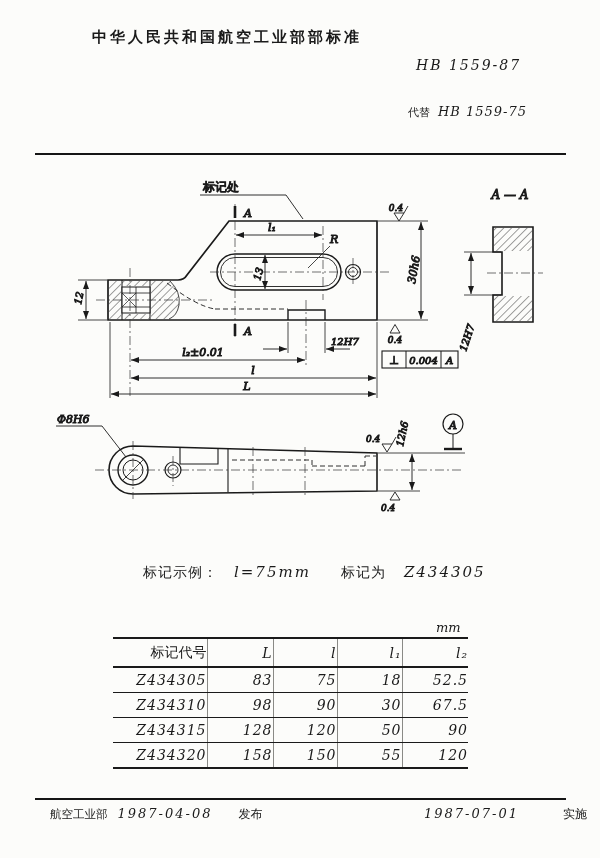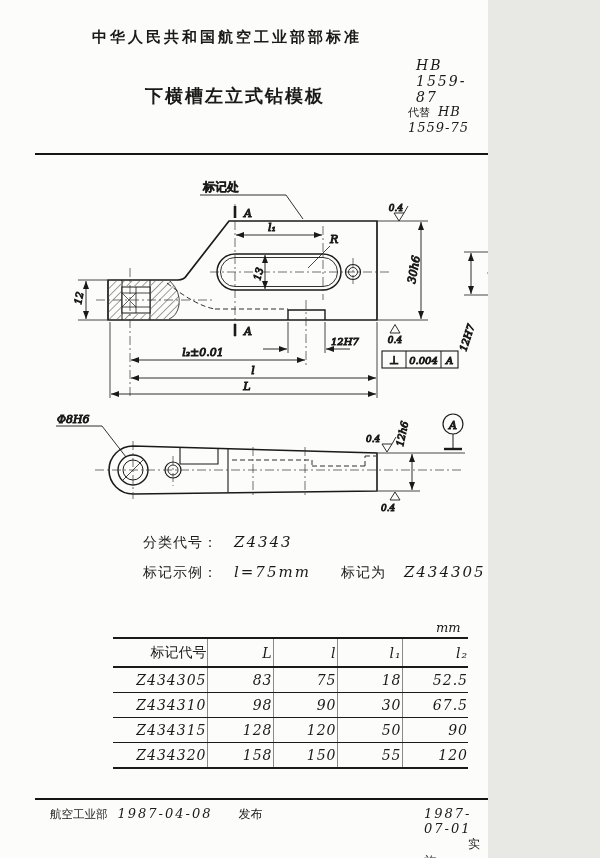--- a/index.html
+++ b/index.html
@@ -1,16 +1,16 @@
 <!DOCTYPE html>
 <html><head>
 <meta charset="utf-8">
 <style>
   html,body{margin:0;padding:0;background:#e8e8e4;}
-  .page{position:relative;width:488px;height:858px;background:#fcfcfa;overflow:hidden;
+  .page{position:relative;width:600px;height:858px;background:#fcfcfa;overflow:hidden;
         font-family:"Liberation Sans",sans-serif;color:#1a1a1a;}
   .abs{position:absolute;}
   .cjk{font-family:"Liberation Sans",sans-serif;}
   .hand{font-family:"DejaVu Serif",serif;font-style:italic;}
   .rule{background:#151515;}
   
   .hd-org{left:92px;top:28px;font-size:15px;font-weight:bold;letter-spacing:3px;}
   .hd-no{left:416px;top:57px;font-size:14px;letter-spacing:2px;}
   .hd-title{left:145px;top:84px;font-size:18px;font-weight:bold;letter-spacing:2px;}
   .hd-rep{left:408px;top:104px;font-size:11px;}
@@ -44,21 +44,20 @@
   .t-cjk{font-family:"Liberation Sans",sans-serif;}
   .t-hand{font-family:"DejaVu Serif",serif;font-style:italic;}
 </style>
 </head>
 <body>
 
 <div class="page">
 
   <div class="abs cjk hd-org">中华人民共和国航空工业部部标准</div>
   <div class="abs hand hd-no">HB 1559-87</div>
-  <div class="abs cjk hd-title">下横槽左立式钻模板</div>
   <div class="abs hd-rep">
     <span class="cjk">代替</span><span class="hand no">HB 1559-75</span>
   </div>
   <div class="abs rule rule1"></div>
 
   <svg class="abs" style="left:0;top:0" width="600" height="858" viewBox="0 0 600 858">
     <defs>
       <marker id="ar" markerWidth="9" markerHeight="8" refX="8.5" refY="4" orient="auto-start-reverse" markerUnits="userSpaceOnUse">
         <path d="M0.5,1 L8.5,4 L0.5,7 Z" fill="#1a1a1a"></path>
       </marker>
@@ -204,23 +203,20 @@
 
       <g>
         <circle cx="453" cy="424" r="10" stroke-width="1.2" fill="#fcfcfa"></circle>
         <text class="t-hand" x="453" y="428.5" font-size="11" text-anchor="middle">A</text>
         <path d="M453,434 V448" stroke-width="1"></path>
         <path d="M444,449 H462" stroke-width="2.4"></path>
       </g>
     </g>
   </svg>
 
-  <div class="abs cls1">
-    <span class="cjk">分类代号：</span><span class="hand code ml16">Z4343</span>
-  </div>
   <div class="abs cls2">
     <span class="cjk">标记示例：</span><span class="hand code ml16">l=75mm</span><span class="cjk ml30">标记为</span><span class="hand code ml18">Z434305</span>
   </div>
 
   <div class="abs hand unit">mm</div>
   <div class="abs tbl">
     <table>
       <colgroup>
           <col class="c0">
           <col class="c1">

